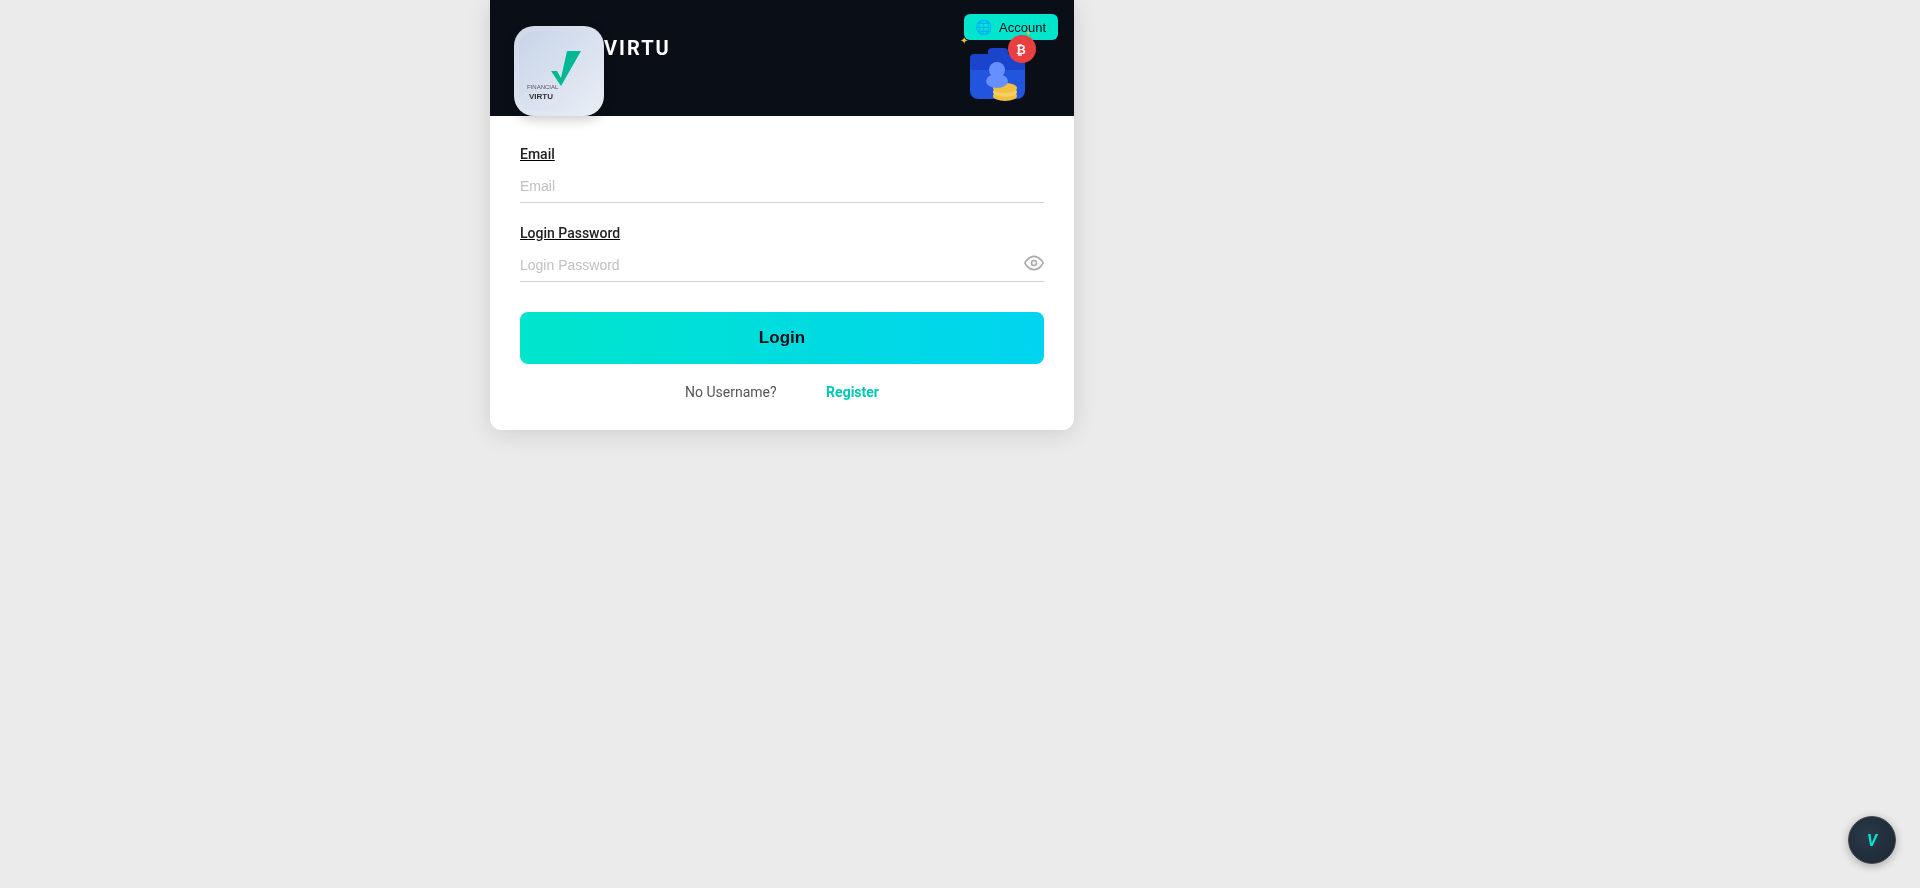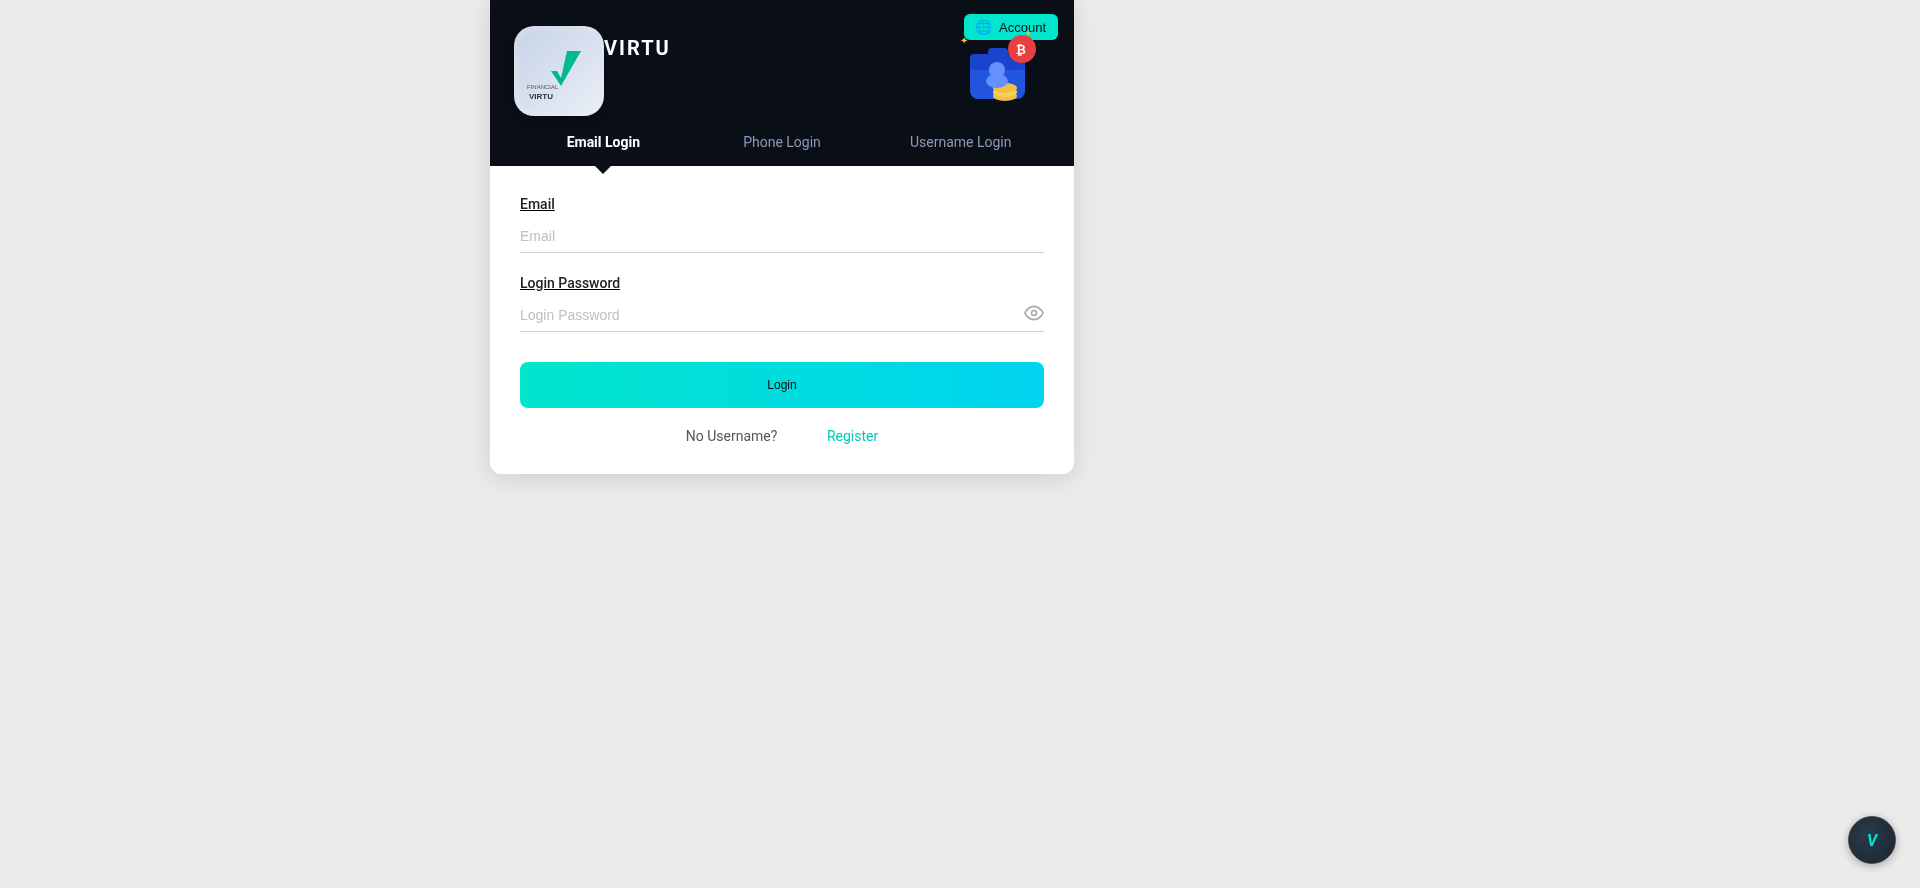--- a/index.html
+++ b/index.html
@@ -188,39 +188,39 @@
       font-size: 18px;
     }
 
     
     .login-btn {
       width: 100%;
       padding: 16px;
       background: linear-gradient(90deg, #00e5cc, #00d4f0);
       border: none;
       border-radius: 8px;
-      font-size: 12px;
-      font-weight: 400;
+      font-size: 17px;
+      font-weight: 700;
       color: #0a0e17;
       cursor: pointer;
       margin-top: 8px;
       transition: opacity 0.2s;
     }
 
     
     .register-row {
       text-align: center;
       margin-top: 20px;
       font-size: 14px;
       color: #555;
     }
 
     .register-link {
       color: #00c8b4;
-      font-weight: 400;
+      font-weight: 700;
       cursor: pointer;
       text-decoration: none;
       margin-left: 46px;
     }
 
     
     .floating-badge {
       position: absolute;
       right: 24px;
       bottom: 24px;
@@ -299,31 +299,20 @@
 
             <polygon points="48,20 62,20 42,55 32,40 38,40 42,47" fill="#00b894"></polygon>
 
             <text x="10" y="68" font-size="8" fill="#333" font-weight="bold" font-family="Arial">VIRTU</text>
             <text x="8" y="58" font-size="6" fill="#555" font-family="Arial">FINANCIAL</text>
           </svg>
         </div>
         <div class="logo-title">VIRTU</div>
       </div>
 
-      <div class="tab-nav">
-        <div class="tab-item active">
-          <span>Email Login</span>
-        </div>
-        <div class="tab-item">
-          <span>Phone Login</span>
-        </div>
-        <div class="tab-item">
-          <span>Username Login</span>
-        </div>
-      </div>
 
     </div>
 
     <div class="card-body">
 
       
       <div class="form-group">
         <label class="form-label">Email</label>
         <div class="form-input-wrapper">
           <input type="email" class="form-input" placeholder="Email" style="">

